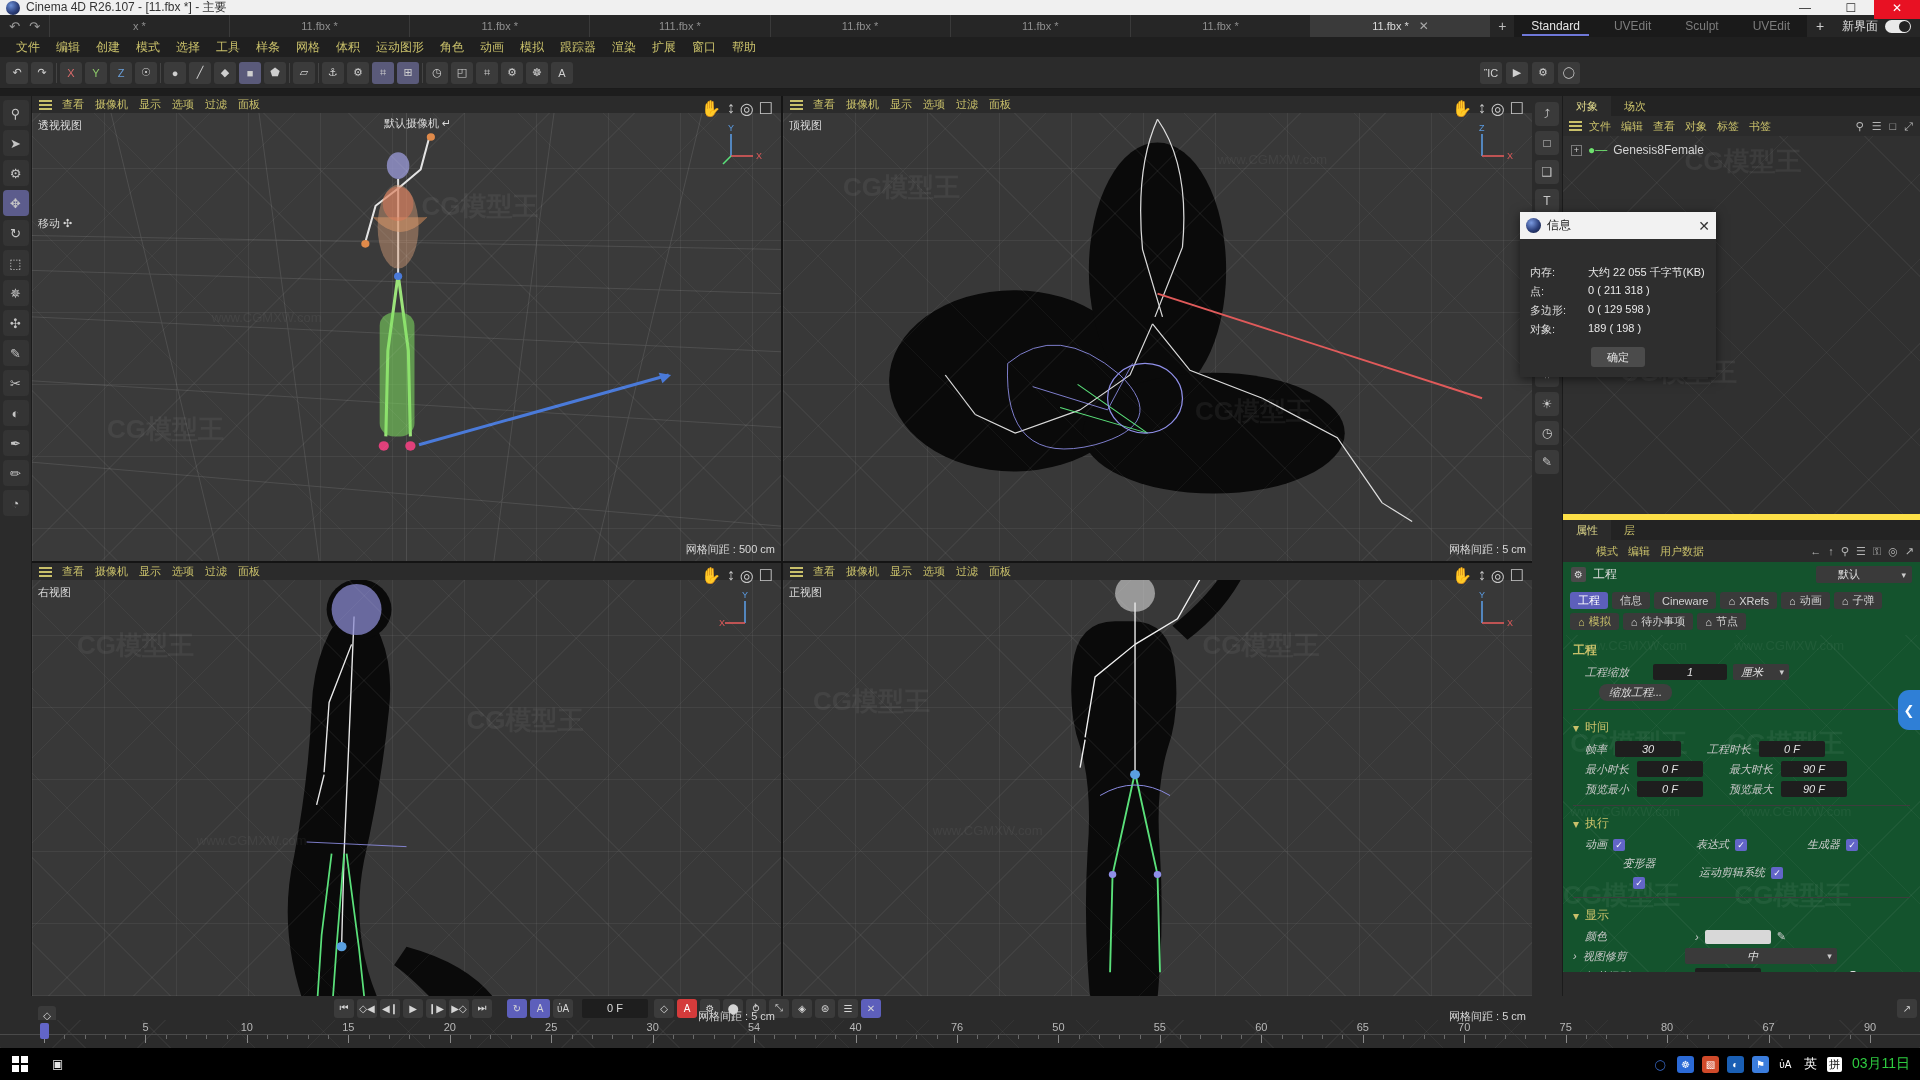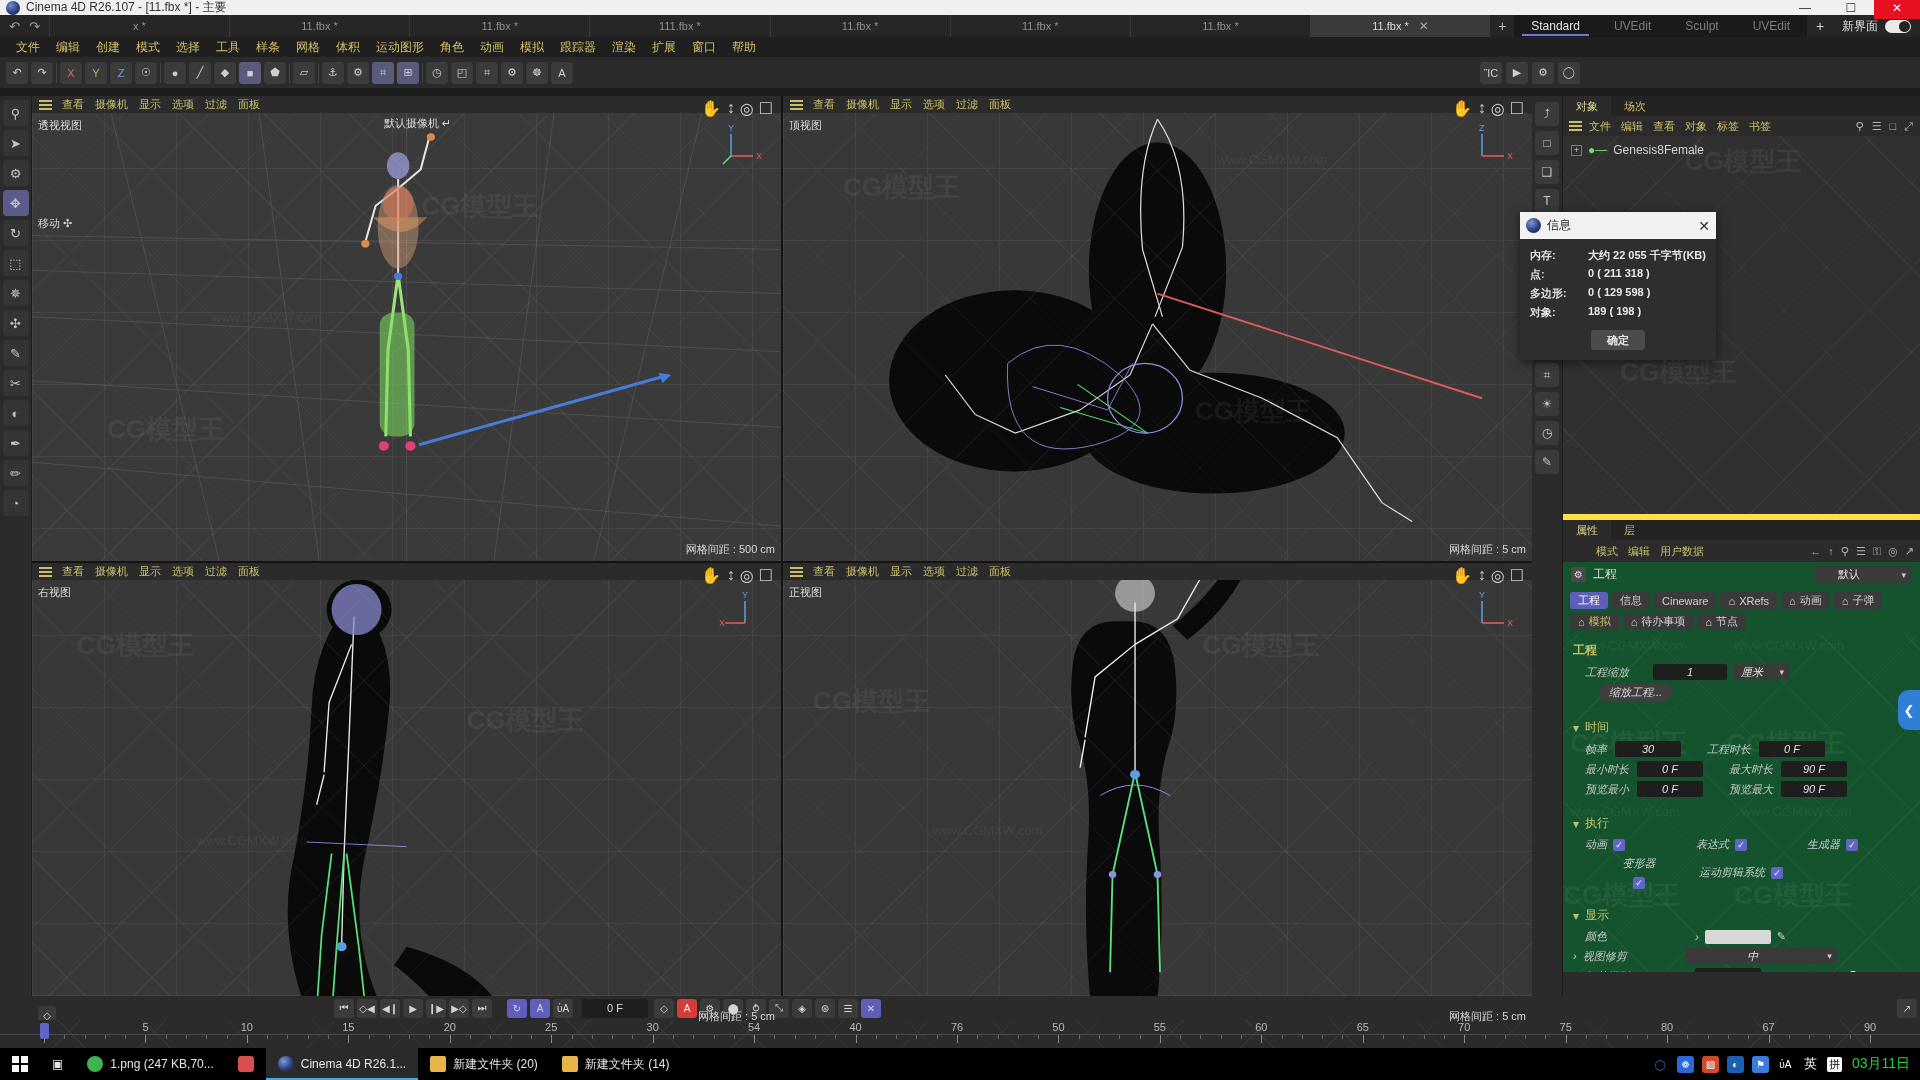--- a/index.html
+++ b/index.html
@@ -140,21 +140,21 @@
   .slider .knob{position:absolute;right:-3px;top:-3px;width:6px;height:10px;border-radius:2px;background:#dcdcdc;}
 
   
   .infodlg { position:absolute; left:1520px; top:212px; width:196px; background:#2e2e2e;
      box-shadow:0 2px 10px rgba(0,0,0,.55); z-index:60; }
   .infodlg .ihead { height:27px; background:#f2f2f2; display:flex; align-items:center; padding:0 6px; }
   .infodlg .ilogo { width:15px;height:15px;border-radius:50%;
       background:radial-gradient(circle at 35% 32%, #7a9ae0 0%, #2c3f7a 55%, #0d1430 100%); margin-right:6px;}
   .infodlg .ititle { font-size:12px; color:#222; }
   .infodlg .iclose { margin-left:auto; font-size:14px; color:#333; }
-  .infodlg .ibody { padding:7px 10px 10px 10px;font-weight:bold; }
+  .infodlg .ibody { padding:24px 10px 10px 10px; }
   .irow { display:flex; font-size:11px; color:#dedede; padding:2px 0; }
   .irow .k { width:58px; color:#dedede; }
   .irow .v { color:#e8e8e8; }
   .iok { margin:8px auto 0 auto; width:54px; height:20px; background:#4b4b4b; border-radius:3px;
       display:flex; align-items:center; justify-content:center; font-size:11px; color:#e6e6e6;}
 
   
   .bottom { position:absolute; left:0; right:0; bottom:32px; height:52px; background:#2b2b2b; }
   .transport { position:absolute; left:0; right:0; top:0; height:24px; display:flex; align-items:center; }
   .tp { width:20px;height:19px;border-radius:3px;background:#3b3b3b;display:flex;align-items:center;justify-content:center;
@@ -990,41 +990,20 @@
   <div class="taskbar">
     <div class="tbitem">
       <svg width="16" height="16" viewBox="0 0 16 16">
         <rect x="0" y="0" width="7" height="7" fill="#fff"></rect>
           <rect x="9" y="0" width="7" height="7" fill="#fff"></rect>
         <rect x="0" y="9" width="7" height="7" fill="#fff"></rect>
           <rect x="9" y="9" width="7" height="7" fill="#fff"></rect>
       </svg>
     </div>
     <div class="tbitem">▣</div>
-    <div id="tbItems" style="display:flex">
-        <div class="tbitem">
-          <span class="tbicon" style="background: rgb(63, 179, 79); border-radius: 50%;"></span>
-          <span class="ellipsis">1.png (247 KB,70...</span>
-        </div>
-        <div class="tbitem">
-          <span class="tbicon" style="background: rgb(217, 79, 79);"></span>
-        </div>
-        <div class="tbitem active">
-          <span class="tbicon" style="background: radial-gradient(circle at 35% 32%, rgb(122, 154, 224) 0%, rgb(44, 63, 122) 55%, rgb(13, 20, 48) 100%); border-radius: 50%;"></span>
-          <span class="ellipsis">Cinema 4D R26.1...</span>
-        </div>
-        <div class="tbitem">
-          <span class="tbicon" style="background: rgb(232, 181, 74); border-radius: 2px;"></span>
-          <span class="ellipsis">新建文件夹 (20)</span>
-        </div>
-        <div class="tbitem">
-          <span class="tbicon" style="background: rgb(232, 181, 74); border-radius: 2px;"></span>
-          <span class="ellipsis">新建文件夹 (14)</span>
-        </div>
-      </div>
     <div class="tray">
       <span id="trayIcons" style="display:flex;gap:8px;align-items:center">
           <span class="trayicon" style="background: rgb(0, 0, 0); color: rgb(59, 111, 212);">◯</span>
           <span class="trayicon" style="background: rgb(43, 106, 214); color: rgb(255, 255, 255);">☸</span>
           <span class="trayicon" style="background: rgb(208, 74, 42); color: rgb(255, 255, 255);">▧</span>
           <span class="trayicon" style="background: rgb(26, 95, 180); color: rgb(255, 255, 255);">◐</span>
           <span class="trayicon" style="background: rgb(59, 125, 221); color: rgb(255, 255, 255);">⚑</span>
           <span class="trayicon" style="background: rgb(0, 0, 0); color: rgb(255, 255, 255);">ὐA</span>
         </span>
       <span style="color:#fff;font-size:13px">英</span>

